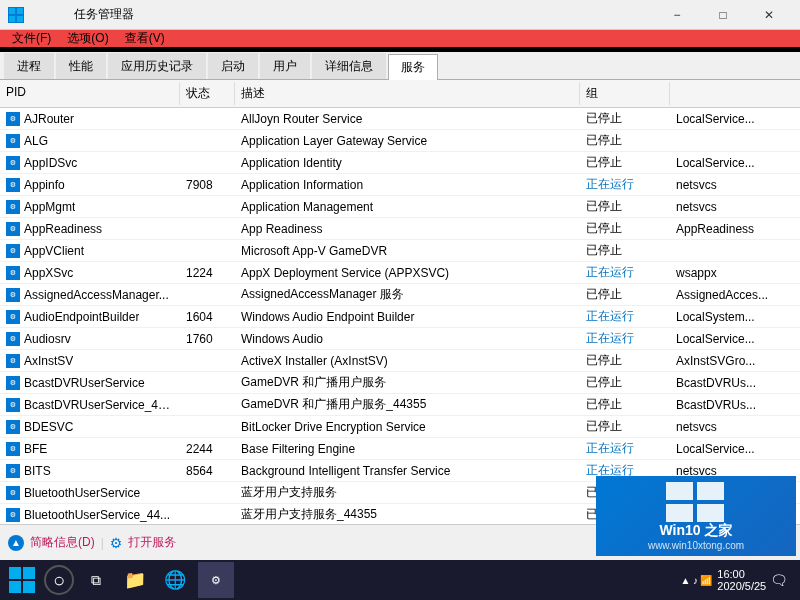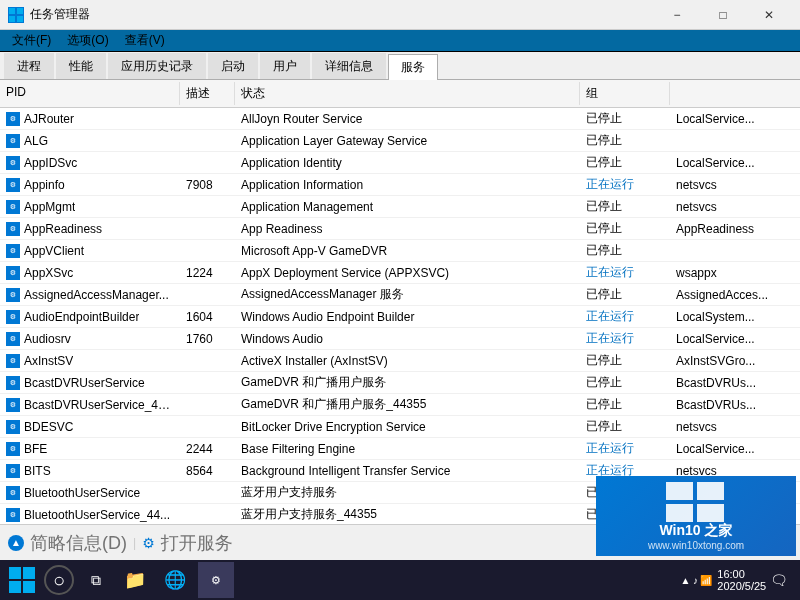--- a/index.html
+++ b/index.html
@@ -15,20 +15,21 @@
     }
     
     .titlebar {
       background: #f0f0f0;
       height: 30px;
       display: flex;
       align-items: center;
       padding: 0 8px;
       border-bottom: 1px solid #ccc;
       user-select: none;
+      gap: 44px;
     }
     .titlebar-icon {
       width: 16px;
       height: 16px;
       margin-right: 6px;
       background: #0078d4;
       display: flex;
       align-items: center;
       justify-content: center;
       font-size: 10px;
@@ -51,25 +52,25 @@
       justify-content: center;
       cursor: pointer;
       font-size: 12px;
       color: #333;
       background: transparent;
       border: none;
     }
     
     .menubar {
       height: 22px;
-      background: #0369a1;
+      background: #ef4444;
       display: flex;
       align-items: center;
       padding: 0 4px;
-      border-bottom: 1px solid #000000;
+      border-bottom: 5px solid #000000;
     }
     .menu-item {
       padding: 2px 8px;
       cursor: pointer;
       font-size: 12px;
       color: #000;
     }
     
     .tabs {
       height: 28px;
@@ -166,22 +167,22 @@
     .footer-left {
       display: flex;
       align-items: center;
       gap: 6px;
     }
     .footer-btn {
       display: flex;
       align-items: center;
       gap: 4px;
       cursor: pointer;
-      color: #737373;
-      font-size: 18px;
+      color: #be185d;
+      font-size: 12px;
     }
     
     .taskbar {
       height: 40px;
       background: #1a1a2e;
       display: flex;
       align-items: center;
       padding: 0 4px;
       gap: 4px;
     }
@@ -271,22 +272,22 @@
     <div class="tab">应用历史记录</div>
     <div class="tab">启动</div>
     <div class="tab">用户</div>
     <div class="tab">详细信息</div>
     <div class="tab active">服务</div>
   </div>
 
 <div class="table-container">
   <div class="table-header">
     <div class="table-header-cell">PID</div>
+    <div class="table-header-cell">状态</div>
     <div class="table-header-cell">描述</div>
-    <div class="table-header-cell">状态</div>
     <div class="table-header-cell">组</div>
   </div>
   <div class="table-body" id="table-body">
   <div class="table-row">
         <div class="table-cell name-cell">
           <span style="width: 14px; height: 14px; min-width: 14px; background: rgb(0, 120, 212); display: inline-flex; align-items: center; justify-content: center; font-size: 7px; color: white; flex-shrink: 0;">⚙</span>
           <span style="overflow: hidden; text-overflow: ellipsis; white-space: nowrap;">AJRouter</span>
         </div>
         <div class="table-cell"></div>
         <div class="table-cell">AllJoyn Router Service</div>

